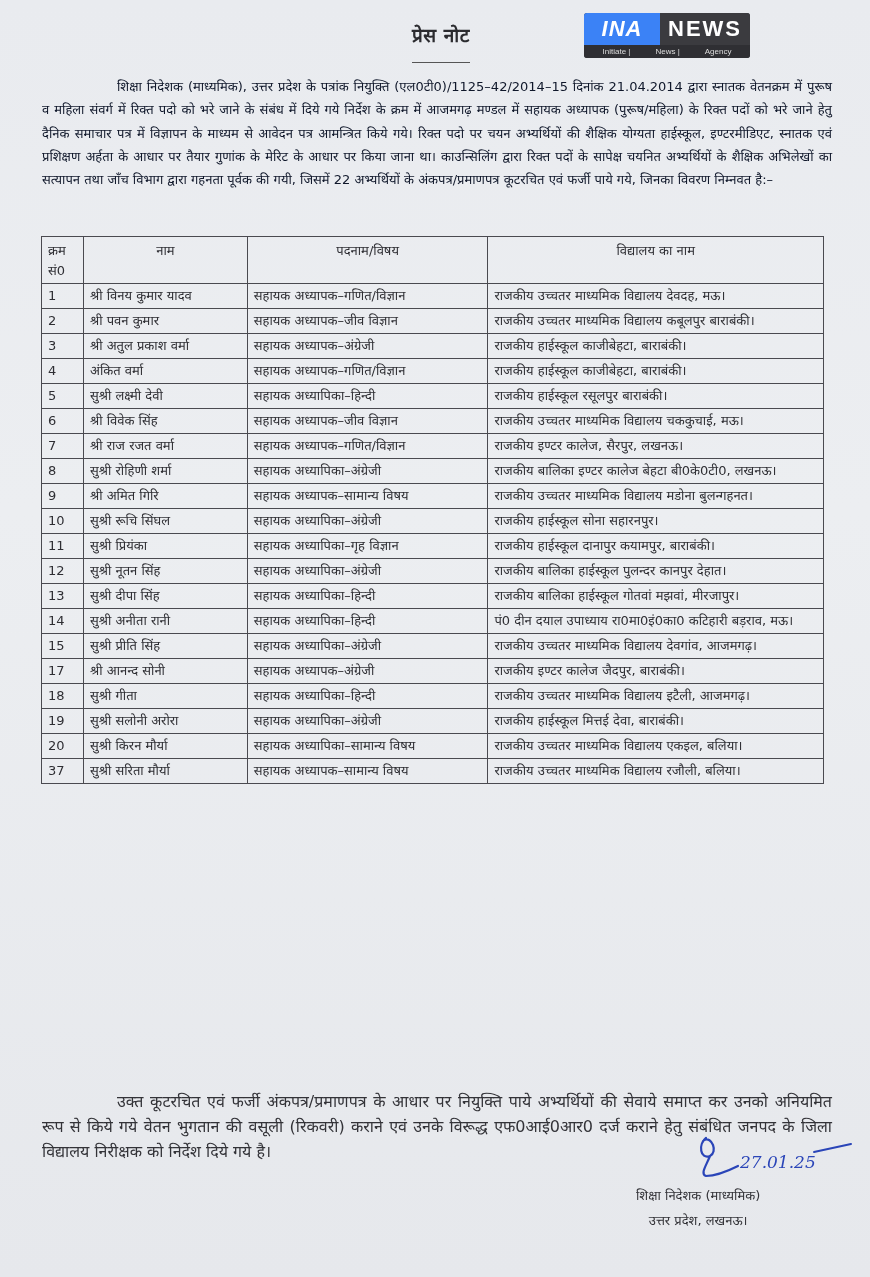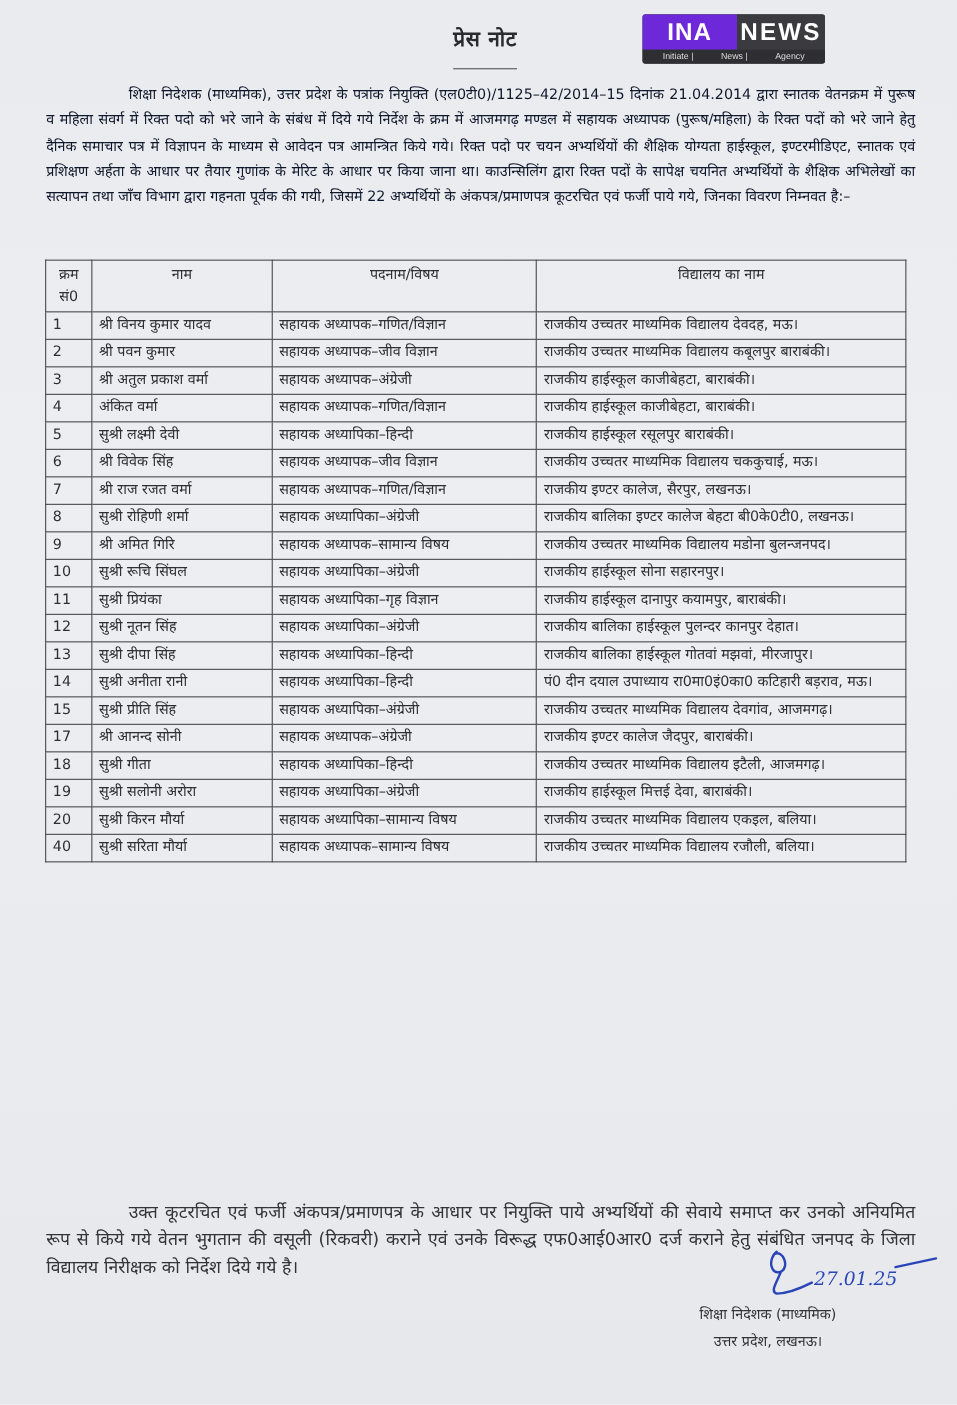--- a/index.html
+++ b/index.html
@@ -19,23 +19,23 @@
     letter-spacing: 0.5px;
   }
 
   
   .logo {
     position: absolute; left: 584px; top: 13px; width: 166px; height: 45px;
     border-radius: 3px; overflow: hidden; background: #3b3b3f;
   }
   .logo-top { display: flex; height: 32px; }
   .logo-ina {
-    width: 86px; background: #6d28d9; color: #fff;
+    width: 76px; background: #3b82f6; color: #fff;
     font-family: "Liberation Sans", sans-serif; font-weight: bold; font-size: 22px;
-    display: flex; align-items: center; justify-content: center; letter-spacing: 1px;
+    display: flex; align-items: center; justify-content: center; letter-spacing: 1px; font-style: italic;
   }
   .logo-news {
     flex: 1; background: #3b3b3f; color: #fff;
     font-family: "Liberation Sans", sans-serif; font-weight: bold; font-size: 22px;
     display: flex; align-items: center; justify-content: center; letter-spacing: 2px;
   }
   .logo-bottom {
     height: 13px; background: #2f2f33; color: #ddd;
     font-family: "Liberation Sans", sans-serif; font-size: 8px;
     display: flex; align-items: center; justify-content: space-around; padding: 0 6px;
@@ -51,21 +51,21 @@
     position: absolute; left: 41px; top: 236px; width: 783px;
     border-collapse: collapse; font-size: 13px; color: #2e2e33;
     transform: skewY(0deg);
   }
   table.records th, table.records td {
     border: 1.5px solid #4a4a50;
     vertical-align: top; text-align: left;
     padding: 2px 6px 2px 6px; line-height: 20px;
   }
   table.records th { font-weight: normal; text-align: center; padding-top: 4px; }
-  table.records th.sn { text-align: center; }
+  table.records th.sn { text-align: left; }
   col.c-sn { width: 42px; }
   col.c-name { width: 164px; }
   col.c-post { width: 241px; }
   col.c-school { width: 336px; }
 
   .closing {
     position: absolute; left: 42px; top: 1073px; width: 790px;
     font-size: 16px; line-height: 25px; color: #333338;
     text-align: justify; text-indent: 75px;
   }
@@ -160,21 +160,21 @@
         <tr>
           <td>8</td>
           <td>सुश्री रोहिणी शर्मा</td>
           <td>सहायक अध्यापिका–अंग्रेजी</td>
           <td>राजकीय बालिका इण्टर कालेज बेहटा बी0के0टी0, लखनऊ।</td>
         </tr>
         <tr>
           <td>9</td>
           <td>श्री अमित गिरि</td>
           <td>सहायक अध्यापक–सामान्य विषय</td>
-          <td>राजकीय उच्चतर माध्यमिक विद्यालय मडोना बुलन्जनपद।</td>
+          <td>राजकीय उच्चतर माध्यमिक विद्यालय मडोना बुलन्गहनत।</td>
         </tr>
         <tr>
           <td>10</td>
           <td>सुश्री रूचि सिंघल</td>
           <td>सहायक अध्यापिका–अंग्रेजी</td>
           <td>राजकीय हाईस्कूल सोना सहारनपुर।</td>
         </tr>
         <tr>
           <td>11</td>
           <td>सुश्री प्रियंका</td>
@@ -223,21 +223,21 @@
           <td>सहायक अध्यापिका–अंग्रेजी</td>
           <td>राजकीय हाईस्कूल मित्तई देवा, बाराबंकी।</td>
         </tr>
         <tr>
           <td>20</td>
           <td>सुश्री किरन मौर्या</td>
           <td>सहायक अध्यापिका–सामान्य विषय</td>
           <td>राजकीय उच्चतर माध्यमिक विद्यालय एकइल, बलिया।</td>
         </tr>
         <tr>
-          <td>40</td>
+          <td>37</td>
           <td>सुश्री सरिता मौर्या</td>
           <td>सहायक अध्यापक–सामान्य विषय</td>
           <td>राजकीय उच्चतर माध्यमिक विद्यालय रजौली, बलिया।</td>
         </tr>
       </tbody>
   </table>
 
   <p class="closing">उक्त कूटरचित एवं फर्जी अंकपत्र/प्रमाणपत्र के आधार पर नियुक्ति पाये अभ्यर्थियों की सेवाये समाप्त कर उनको अनियमित रूप से किये गये वेतन भुगतान की वसूली (रिकवरी) कराने एवं उनके विरूद्ध एफ0आई0आर0 दर्ज कराने हेतु संबंधित जनपद के जिला विद्यालय निरीक्षक को निर्देश दिये गये है।</p>
 
   <svg class="signature" viewBox="0 0 160 50">

